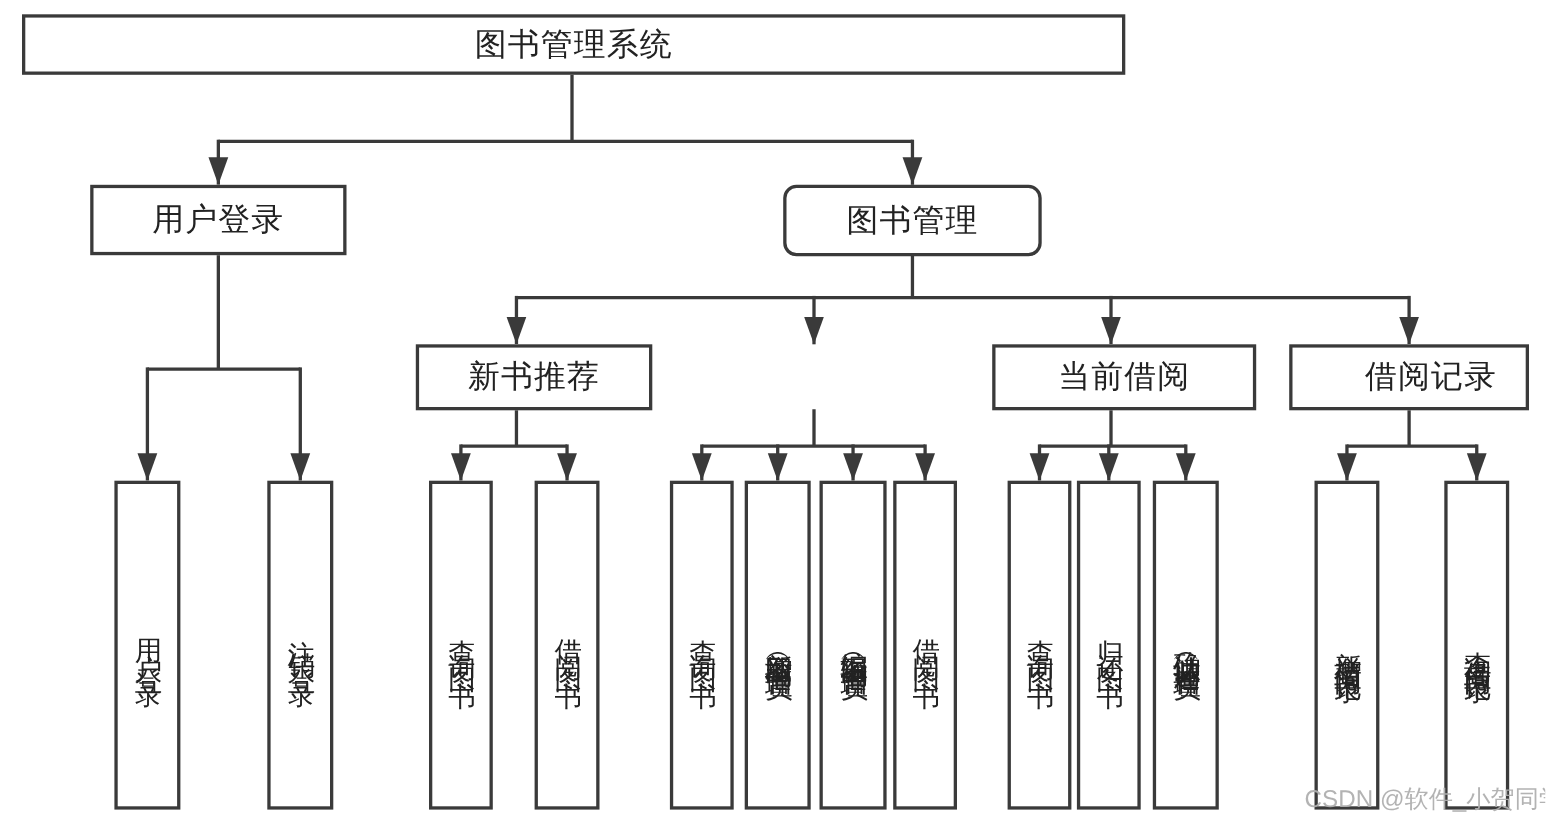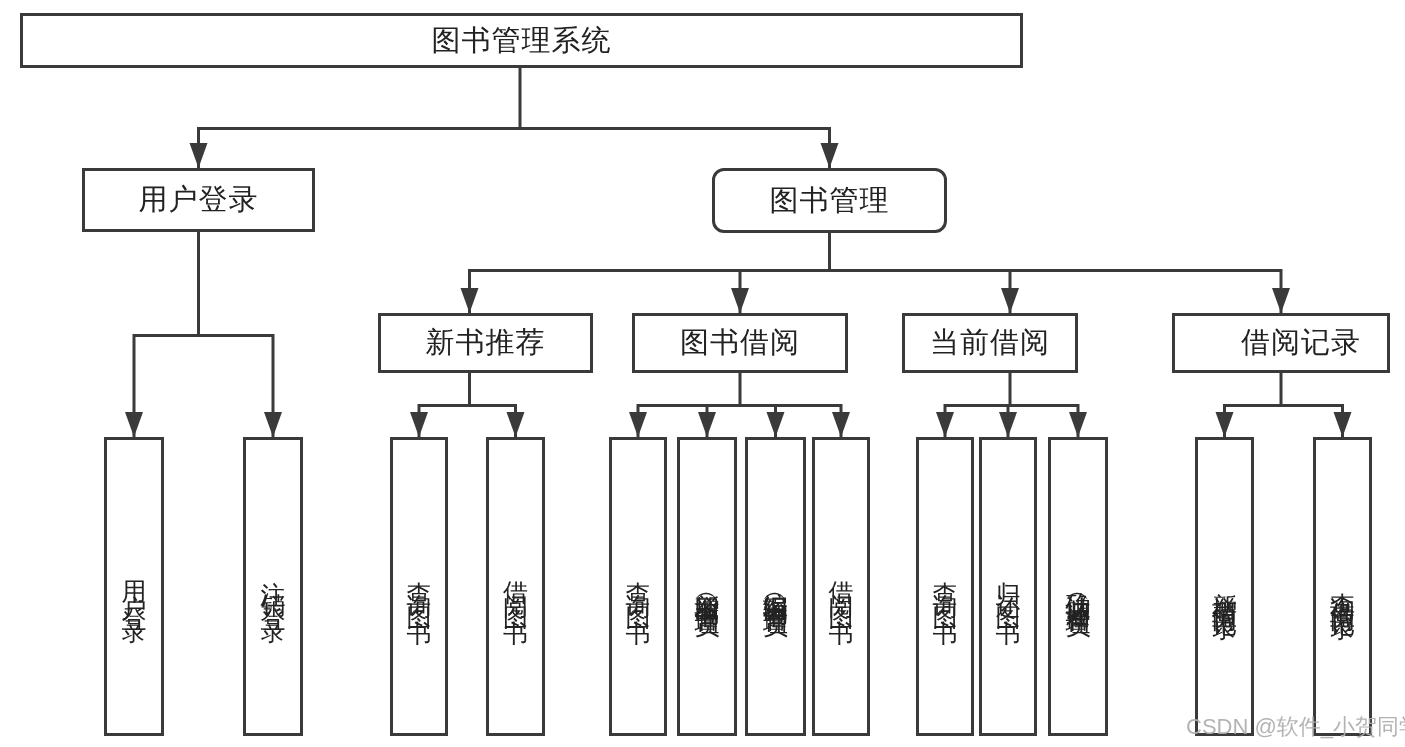--- a/index.html
+++ b/index.html
@@ -111,24 +111,21 @@
   <div class="node" style="left:82px; top:168px; width:233px; height:64px;">
     <span class="h-label">用户登录</span>
   </div>
   <div class="node" style="left:712px; top:168px; width:235px; height:65px;border-radius:12px;">
     <span class="h-label">图书管理</span>
   </div>
 
   <div class="node" style="left:362px; top:313px; width:215px; height:60px;margin-left:16px;">
     <span class="h-label">新书推荐</span>
   </div>
-  <div class="node" style="left:632px; top:313px; width:216px; height:60px;">
-    <span class="h-label">图书借阅</span>
-  </div>
-  <div class="node" style="left:902px; top:313px; width:176px; height:60px;">
+  <div class="node" style="left:902px; top:313px; width:240px; height:60px;">
     <span class="h-label">当前借阅</span>
   </div>
   <div class="node" style="left:1172px; top:313px; width:218px; height:60px;padding-left:40px;">
     <span class="h-label">借阅记录</span>
   </div>
 
   <div class="node leaf" style="left:104px; top:437px; width:60px; height:299px;">
     <span class="v-label sp-wide">用户登录</span>
   </div>
   <div class="node leaf" style="left:243px; top:437px; width:60px; height:299px;">

